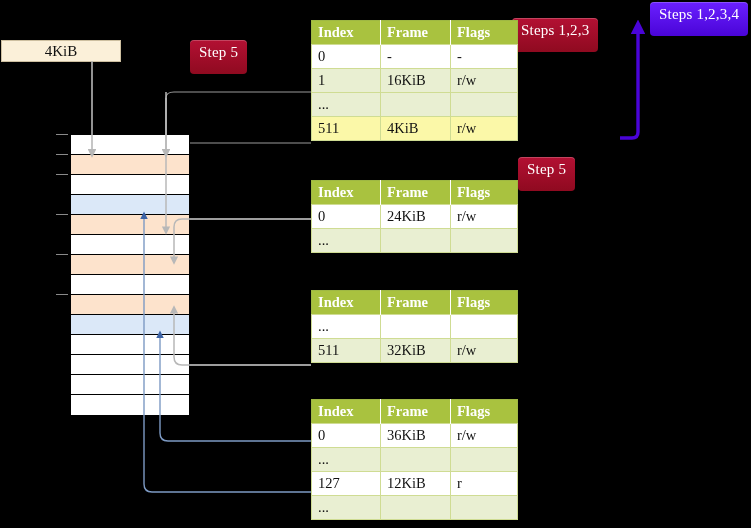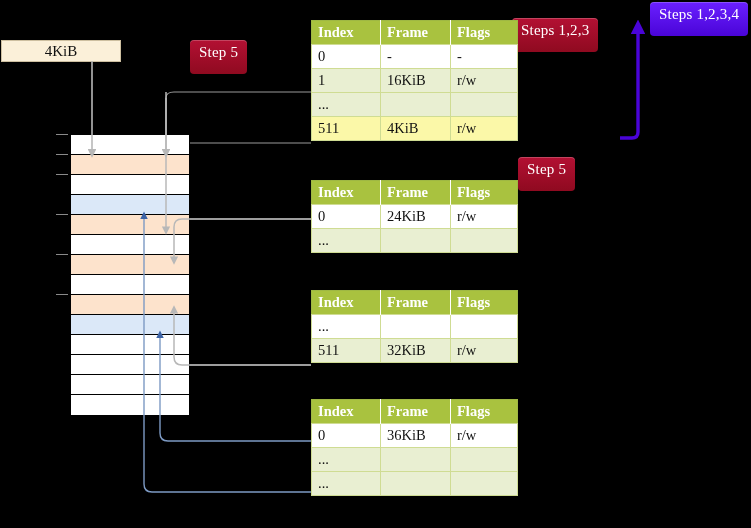--- a/index.html
+++ b/index.html
@@ -259,20 +259,25 @@
     <tbody>
         <tr class="row-white">
           <td class="col-idx">0</td>
           <td class="col-frm">36KiB</td>
           <td class="col-flg">r/w</td>
         </tr>
         <tr class="row-tint">
           <td class="col-idx">...</td>
           <td class="col-frm"></td>
           <td class="col-flg"></td>
+        </tr>
+        <tr class="row-white">
+          <td class="col-idx">127</td>
+          <td class="col-frm">12KiB</td>
+          <td class="col-flg">r</td>
         </tr>
         <tr class="row-tint">
           <td class="col-idx">...</td>
           <td class="col-frm"></td>
           <td class="col-flg"></td>
         </tr>
       </tbody>
   </table>
 
   <svg class="overlay" viewBox="0 0 751 528">

